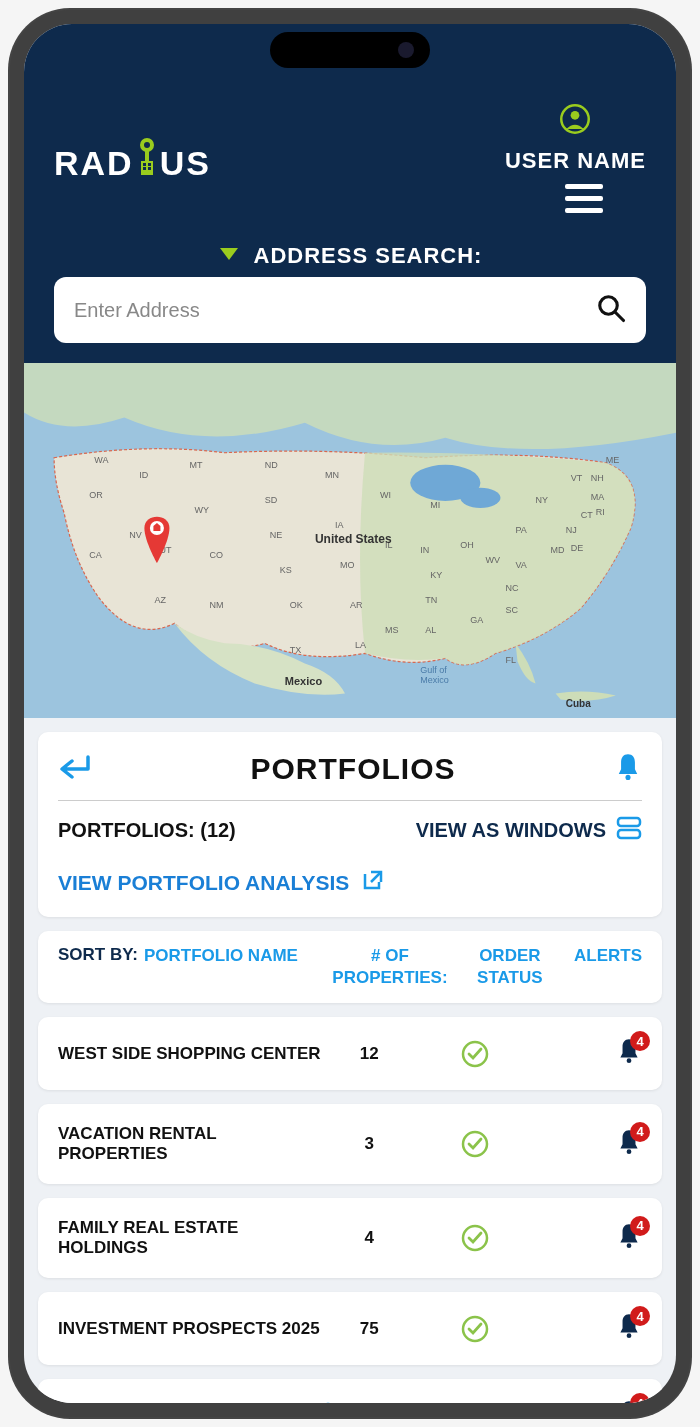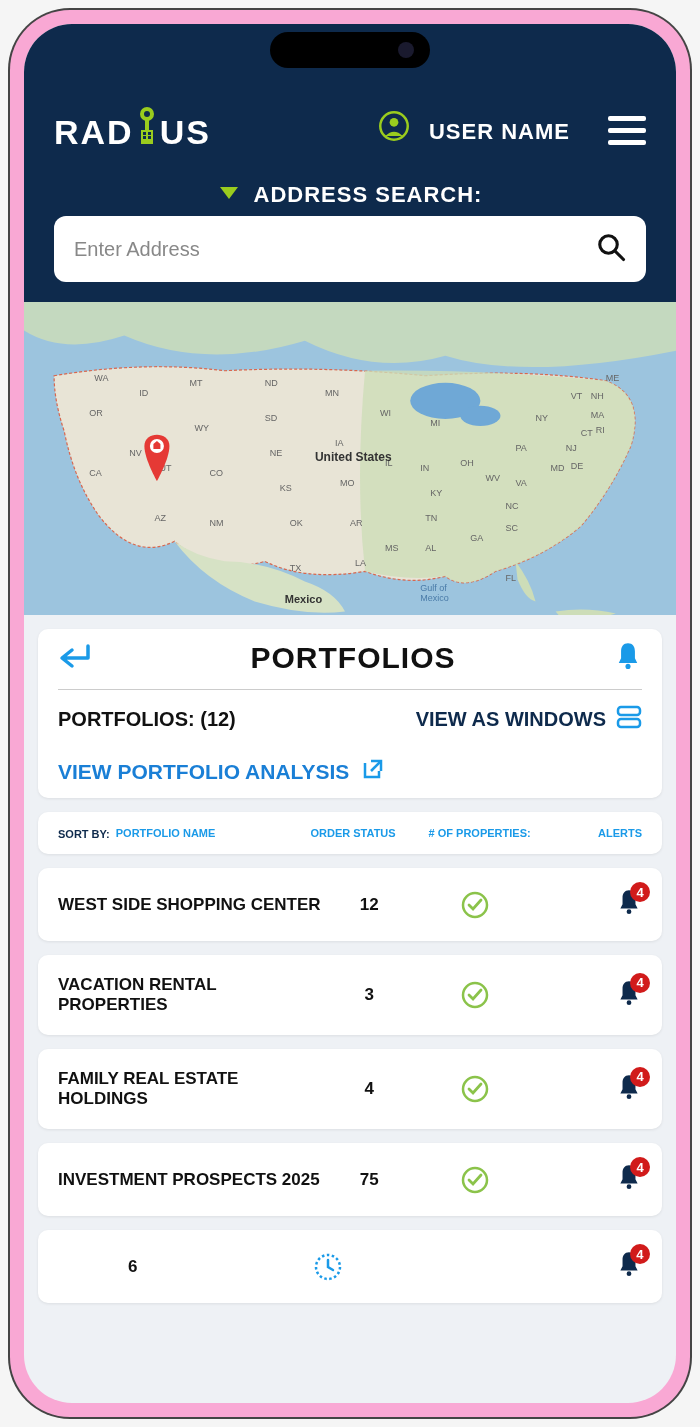--- a/index.html
+++ b/index.html
@@ -6,21 +6,21 @@
   body {
     font-family: -apple-system, BlinkMacSystemFont, "Segoe UI", Arial, sans-serif;
     background: #f5f5f5;
     display: flex;
     justify-content: center;
     padding: 10px;
   }
   .phone-frame {
     width: 680px;
     height: 1407px;
-    background: #f9a8d4;
+    background: #404040;
     border-radius: 60px;
     padding: 14px;
     position: relative;
     box-shadow: 0 0 0 2px #444;
   }
   .phone-screen {
     width: 100%;
     height: 100%;
     background: #eef1f5;
     border-radius: 48px;
@@ -71,22 +71,23 @@
   .logo-i {
     display: inline-flex;
     flex-direction: column;
     align-items: center;
     margin: 0 2px;
     position: relative;
     top: 2px;
   }
   .user-area {
     display: flex;
-    align-items: flex-end;
-    gap: 20px;
+    align-items: center;
+    gap: 10px;
+    flex-direction: column;
   }
   .user-name {
     font-weight: 700;
     font-size: 22px;
     letter-spacing: 1px;
   }
   .hamburger {
     display: flex;
     flex-direction: column;
     gap: 7px;
@@ -120,34 +121,34 @@
   .search-input {
     flex: 1;
     border: none;
     outline: none;
     font-size: 20px;
     color: #333;
   }
   .search-input::placeholder { color: #888; }
 
   .map {
-    height: 313px;
+    height: 355px;
     background: linear-gradient(180deg, #a8c8e0 0%, #b8d4e8 100%);
     position: relative;
     overflow: hidden;
   }
   .map svg { width: 100%; height: 100%; }
 
   .content {
     padding: 14px;
   }
   .card {
     background: #fff;
     border-radius: 10px;
-    padding: 12px 20px;
+    padding: 20px 20px;
     box-shadow: 0 1px 3px rgba(0,0,0,0.08);
     margin-bottom: 14px;
   }
   .portfolios-header {
     display: flex;
     align-items: center;
     justify-content: space-between;
     padding-bottom: 14px;
     border-bottom: 1px solid #ccc;
     margin-bottom: 14px;
@@ -187,24 +188,24 @@
     font-weight: 800;
     font-size: 21px;
     margin-top: 6px;
   }
 
   .sort-card {
     padding: 14px 20px;
   }
   .sort-row {
     display: flex;
-    align-items: flex-end;
+    align-items: flex-start;
     gap: 6px;
     font-weight: 800;
-    font-size: 11px;
+    font-size: 17px;
   }
   .sort-label { color: #0e2a4c; white-space: nowrap; }
   .sort-col { color: #1a9ae8; text-align: center; line-height: 1.3; }
   .c-name { flex: 1.4; text-align: left; }
   .c-props { flex: 1.1; }
   .c-status { flex: 0.75; }
   .c-alerts { flex: 0.65; text-align: right; }
 
   .list-row {
     display: flex;
@@ -419,22 +420,22 @@
               <path d="M22 4 L12 14" fill="none" stroke="#1a9ae8" stroke-width="2.5"></path>
             </svg>
           </span>
         </div>
       </div>
 
       <div class="card sort-card">
         <div class="sort-row">
           <span class="sort-label">SORT BY:</span>
           <span class="sort-col c-name">PORTFOLIO NAME</span>
+          <span class="sort-col c-props"># OF PROPERTIES:</span>
           <span class="sort-col c-status">ORDER STATUS</span>
-          <span class="sort-col c-props"># OF PROPERTIES:</span>
           <span class="sort-col c-alerts">ALERTS</span>
         </div>
       </div>
 
       <div id="rows-container">
           <div class="card list-row">
             <span class="name">WEST SIDE SHOPPING CENTER</span>
             <span class="props">12</span>
             <span class="status">
               <svg width="30" height="30" viewBox="0 0 30 30">

